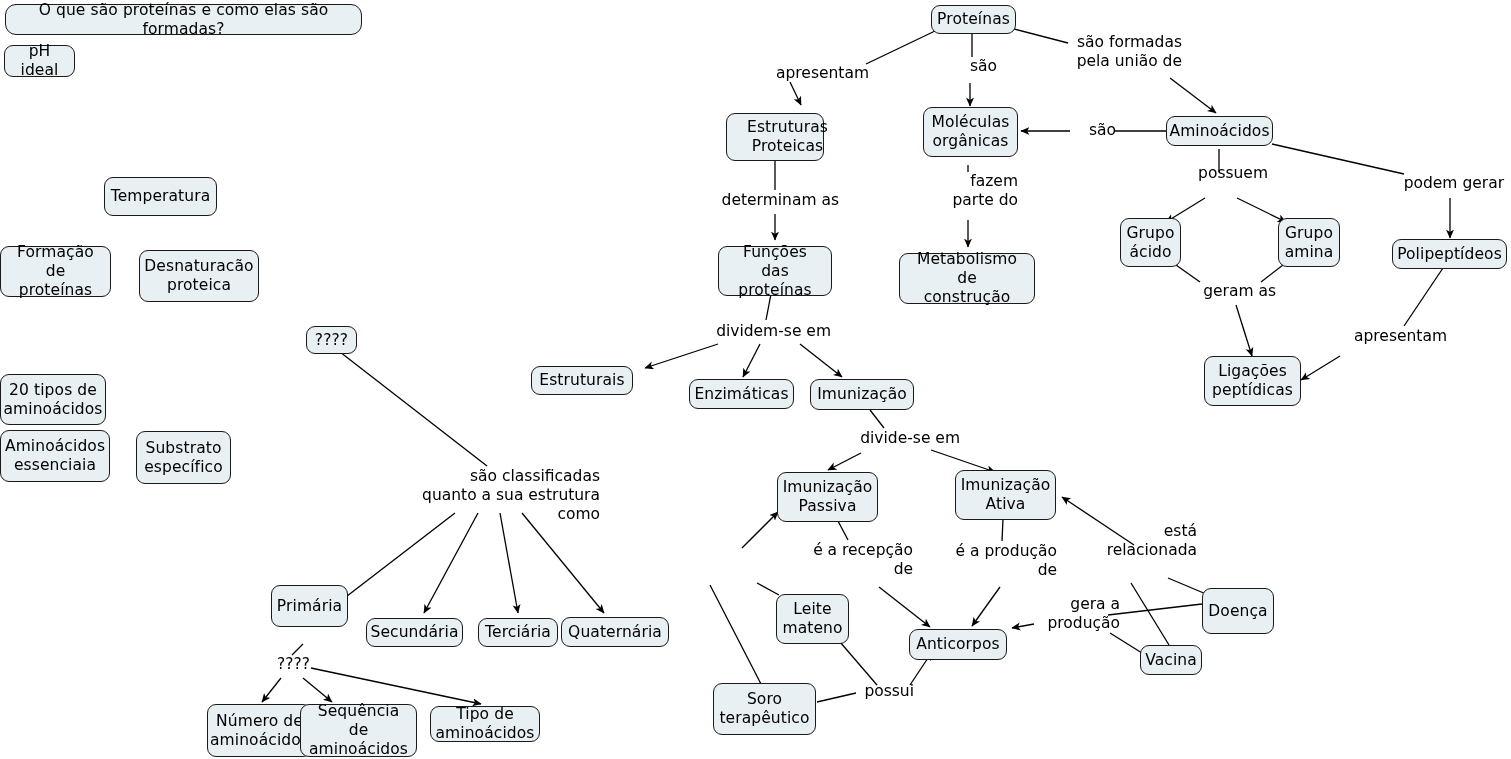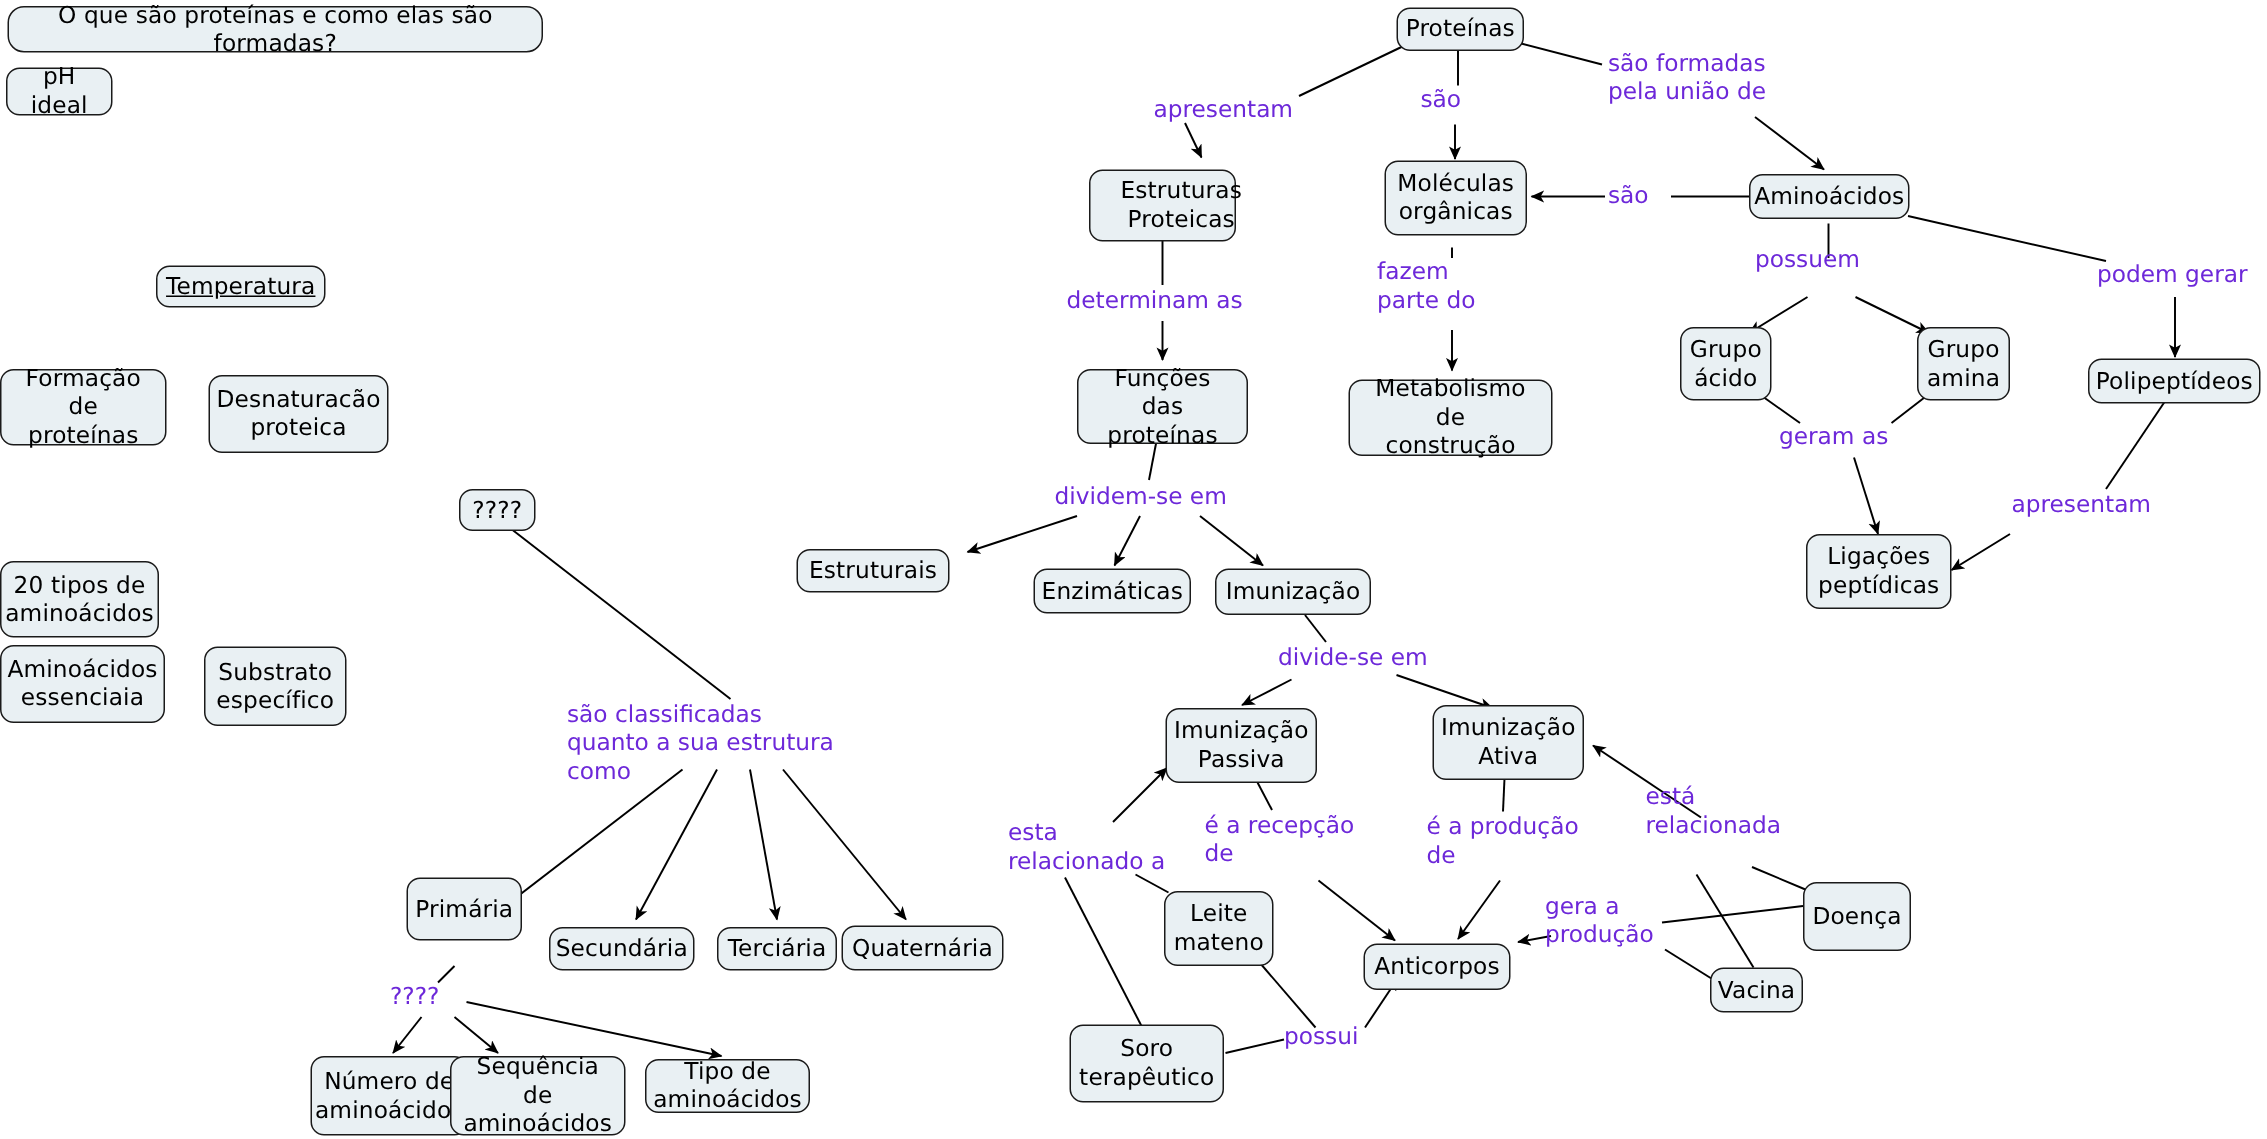--- a/index.html
+++ b/index.html
@@ -34,24 +34,24 @@
     color:#000000;
     font-size:15.5px;
     line-height:19px;
     padding:2px 7px;
     white-space:pre-line;
     letter-spacing:0.1px;
     z-index:3;
   }
   .label{
     position:absolute;
-    color:#6d28d9;
+    color:#000000;
     font-size:15.5px;
     line-height:19px;
-    text-align:left;
+    text-align:right;
     white-space:pre-line;
     z-index:2;
     background:transparent;
   }
 </style>
 </head>
 <body>
 
 <div id="canvas">
 
@@ -144,21 +144,21 @@
       <path d="M910,685 L932,652" marker-end="url(#ah)"></path>
 
       <path d="M840,642 L877,685"></path>
     </g>
   </svg>
 
   <div class="node" style="left:5px;top:4px;width:357px;height:31px;border-radius:11px;">O que são proteínas e como elas são formadas?</div>
 
   <div class="node" style="left:4px;top:45px;width:71px;height:32px;">pH ideal</div>
 
-  <div class="node" style="left:104px;top:177px;width:113px;height:28px;text-decoration:underline;">Temperatura</div>
+  <div class="node" style="left:104px;top:177px;width:113px;height:39px;">Temperatura</div>
 
   <div class="node" style="left:0px;top:246px;width:111px;height:51px;">Formação de
 proteínas</div>
 
   <div class="node" style="left:139px;top:250px;width:120px;height:52px;">Desnaturacão
 proteica</div>
 
   <div class="node" style="left:0px;top:374px;width:106px;height:51px;">20 tipos de
 aminoácidos</div>
 
@@ -262,22 +262,20 @@
 
   <div class="label" style="left:703px;top:322px;width:128px;">dividem-se em</div>
 
   <div class="label" style="left:378px;top:467px;width:222px;">são classificadas
 quanto a sua estrutura como</div>
 
   <div class="label" style="left:260px;top:655px;width:50px;">????</div>
 
   <div class="label" style="left:852px;top:429px;width:108px;">divide-se em</div>
 
-  <div class="label" style="left:672px;top:546px;width:134px;">esta
-relacionado a</div>
 
   <div class="label" style="left:803px;top:541px;width:110px;">é a recepção
 de</div>
 
   <div class="label" style="left:951px;top:542px;width:106px;">é a produção
 de</div>
 
   <div class="label" style="left:1097px;top:522px;width:100px;">está
 relacionada</div>
 

